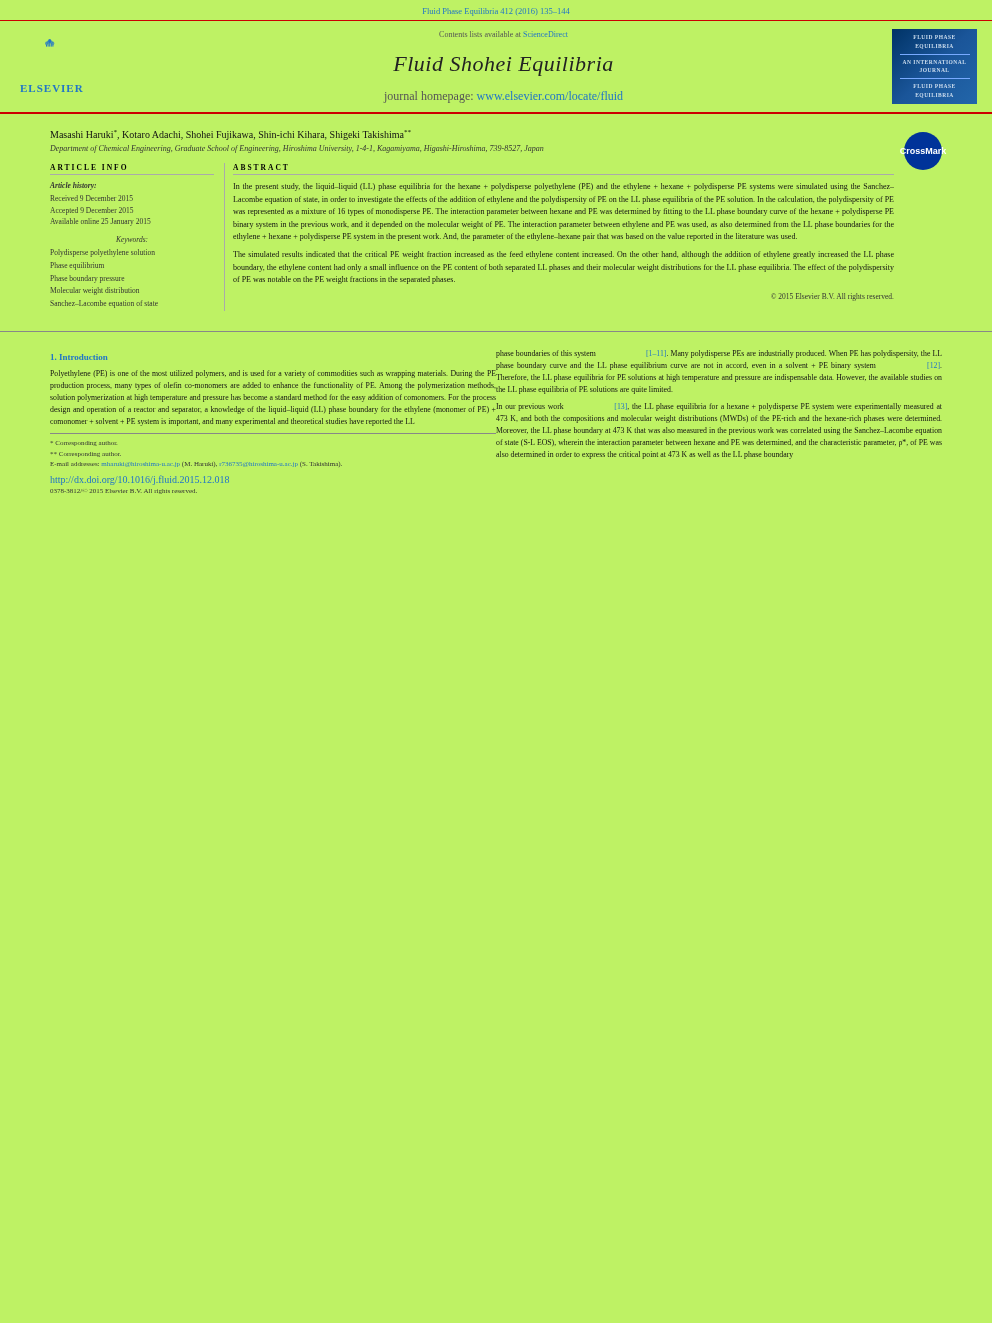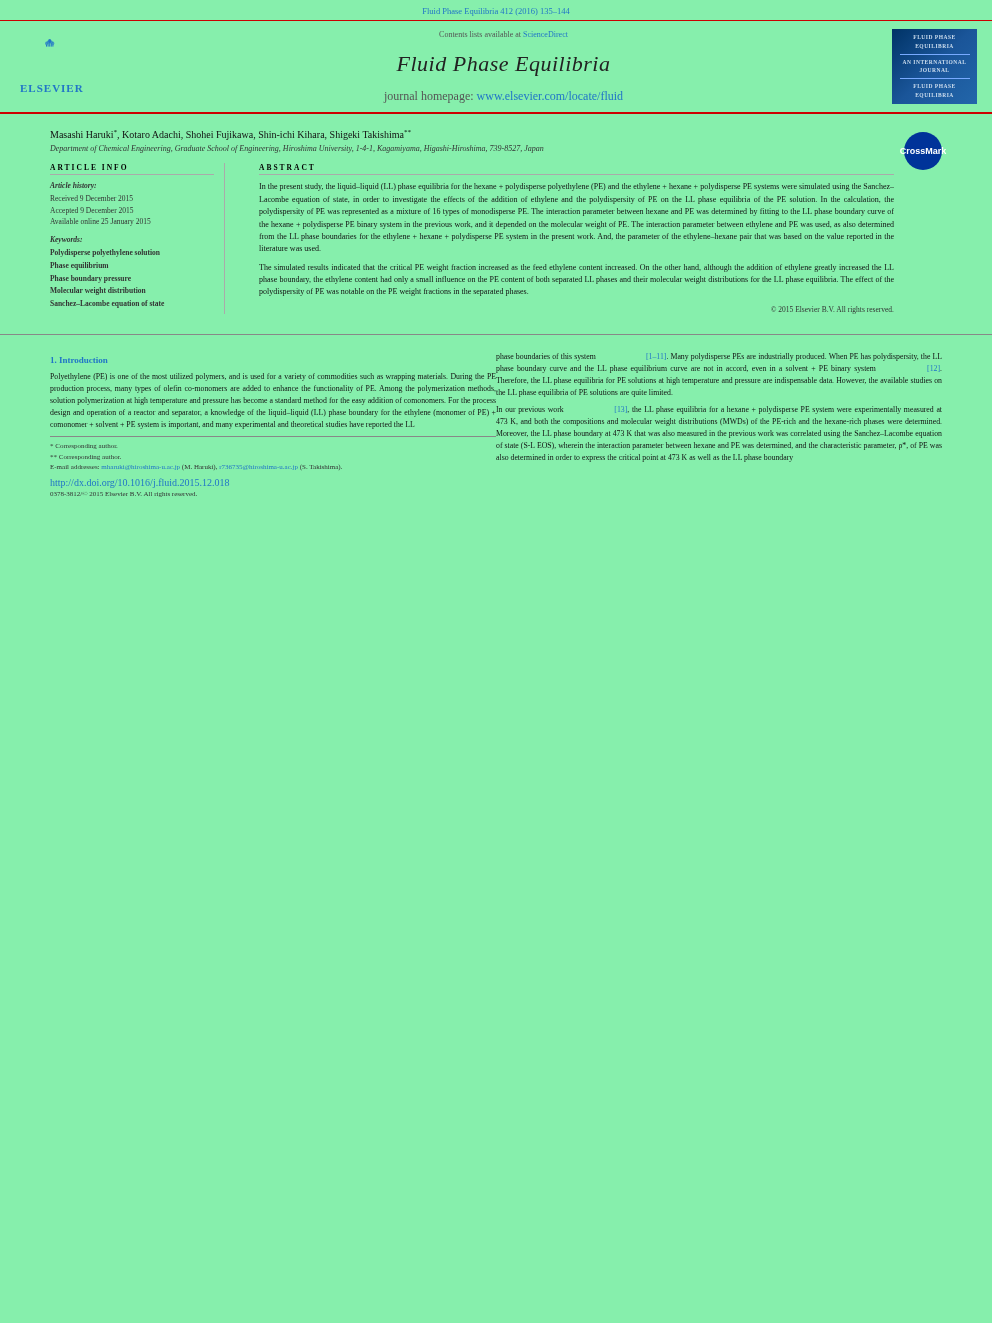--- a/index.html
+++ b/index.html
@@ -8,21 +8,21 @@
       font-family: 'Times New Roman', Times, serif;
       font-size: 9.5px;
       color: #000;
       width: 992px;
       min-height: 1323px;
     }
 
     .page-wrapper {
       width: 992px;
       min-height: 1323px;
-      background: #86efac;
+      background: #bef264;
       position: relative;
     }
 
     
     .top-bar {
       text-align: center;
       padding: 6px 0 4px 0;
       font-size: 8.5px;
       color: #2176c7;
       border-bottom: 1px solid #c00;
@@ -170,21 +170,21 @@
     .affiliation-line {
       font-size: 8px;
       color: #333;
       font-style: italic;
       margin-bottom: 10px;
     }
 
     
     .two-col {
       display: flex;
-      gap: 34px;
+      gap: 8px;
       margin-top: 8px;
     }
 
     .left-col {
       width: 175px;
       flex-shrink: 0;
       border-right: 1px solid #aaa;
       padding-right: 10px;
     }
 
@@ -213,31 +213,31 @@
 
     .info-text {
       font-size: 7.5px;
       color: #333;
       line-height: 1.5;
     }
 
     .keyword-label {
       font-size: 7.5px;
       font-style: italic;
-      font-weight: bold;
+      font-weight: normal;
       color: #333;
       margin-top: 8px;
       margin-bottom: 3px;
+      text-align: center;
     }
 
     .keyword-text {
       font-size: 7.5px;
       color: #333;
       line-height: 1.7;
-      font-weight: bold;
     }
 
     .abstract-text {
       font-size: 8px;
       color: #111;
       line-height: 1.55;
       text-align: justify;
     }
 
     .abstract-text p {
@@ -358,21 +358,21 @@
         </svg>
         <div class="elsevier-text">ELSEVIER</div>
       </div>
     </div>
 
     <div class="header-center">
       <div class="sciencedirect-line">
         <span>Contents lists available at</span>
         <span style="color:#2176c7; cursor:pointer;">ScienceDirect</span>
       </div>
-      <div class="journal-title-main">Fluid Phase Equilibria</div>
+      <div class="journal-title-main">Fluid Shohei Equilibria</div>
       <div class="journal-homepage-line">
         <span>journal homepage:</span>
         <span style="color:#2176c7; cursor:pointer;">www.elsevier.com/locate/fluid</span>
       </div>
     </div>
 
     <div class="header-logo-right">
       <div class="journal-badge">
         <div class="badge-line">FLUID PHASE</div>
         <div class="badge-line">EQUILIBRIA</div>

